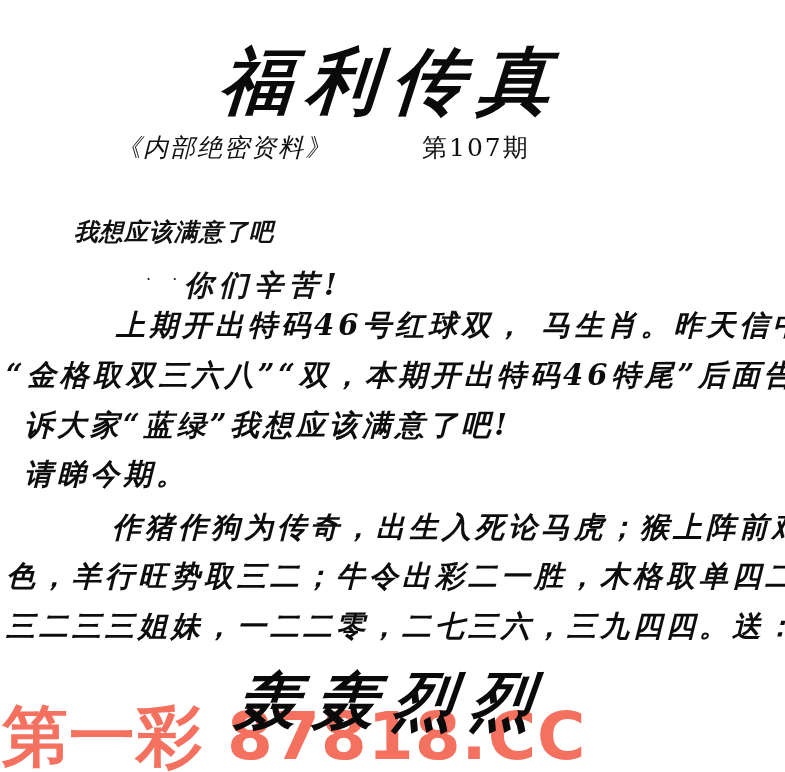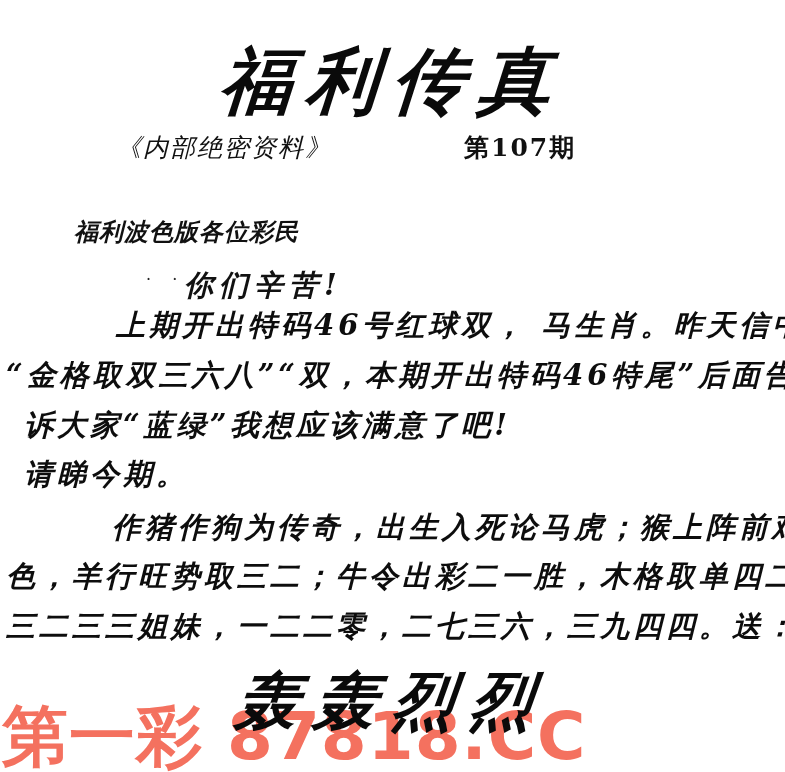--- a/index.html
+++ b/index.html
@@ -32,23 +32,22 @@
   .masthead-subtitle {
     left: 116px; top: 131px;
     font-size: 25px;
     font-weight: normal;
     font-style: italic;
     letter-spacing: 2px;
   }
   .masthead-issue {
     left: 422px; top: 131px;
     font-size: 25px;
-    font-weight: bold;
+    font-weight: normal;
     letter-spacing: 2px;
-    margin-left: 42px;
   }
   .to-line {
     left: 476px; top: 179px;
     font-size: 24px;
     font-weight: bold;
     font-style: italic;
     letter-spacing: 4px;
   }
   .salutation {
     left: 74px; top: 216px;
@@ -109,21 +108,21 @@
 <body>
 
 <div class="page">
 
   <div class="abs masthead-title">福利传真</div>
 
   <div class="abs masthead-subtitle">《内部绝密资料》</div>
   <div class="abs masthead-issue">第107期</div>
 
 
-  <div class="abs salutation">福利波色版各位彩民</div>
+  <div class="abs salutation">我想应该满意了吧</div>
 
   <div class="abs ink-specks">· ·</div>
   <div class="abs greeting">你们辛苦!</div>
 
   <div class="abs body-line p1-l1">上期开出特码46号红球双， 马生肖。昨天信中提供</div>
   <div class="abs body-line p1-l2">“金格取双三六八”“双，本期开出特码46特尾”后面告</div>
   <div class="abs body-line p1-l3">诉大家“蓝绿”我想应该满意了吧!</div>
   <div class="abs body-line p1-l4">请睇今期。</div>
 
   <div class="abs body-line p2-l1">作猪作狗为传奇，出生入死论马虎；猴上阵前鸡有</div>

